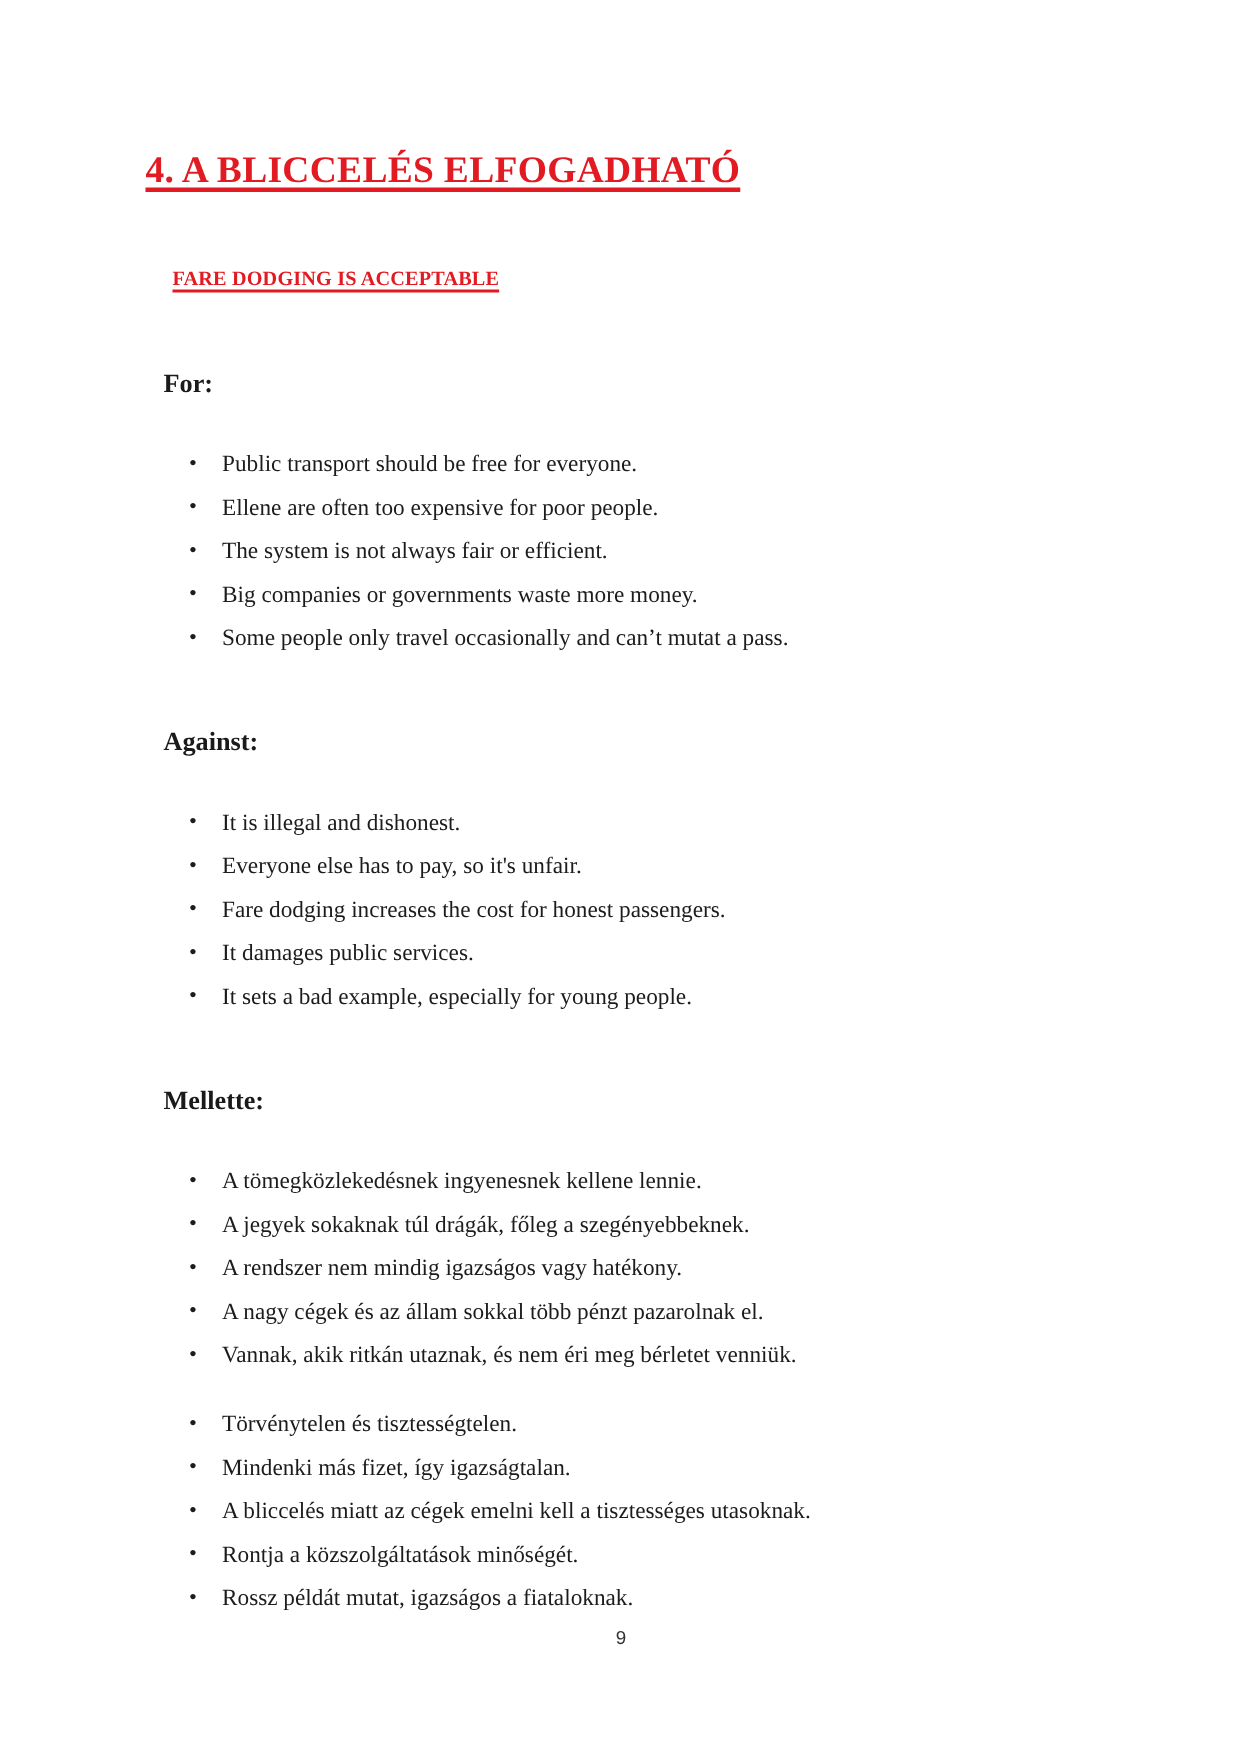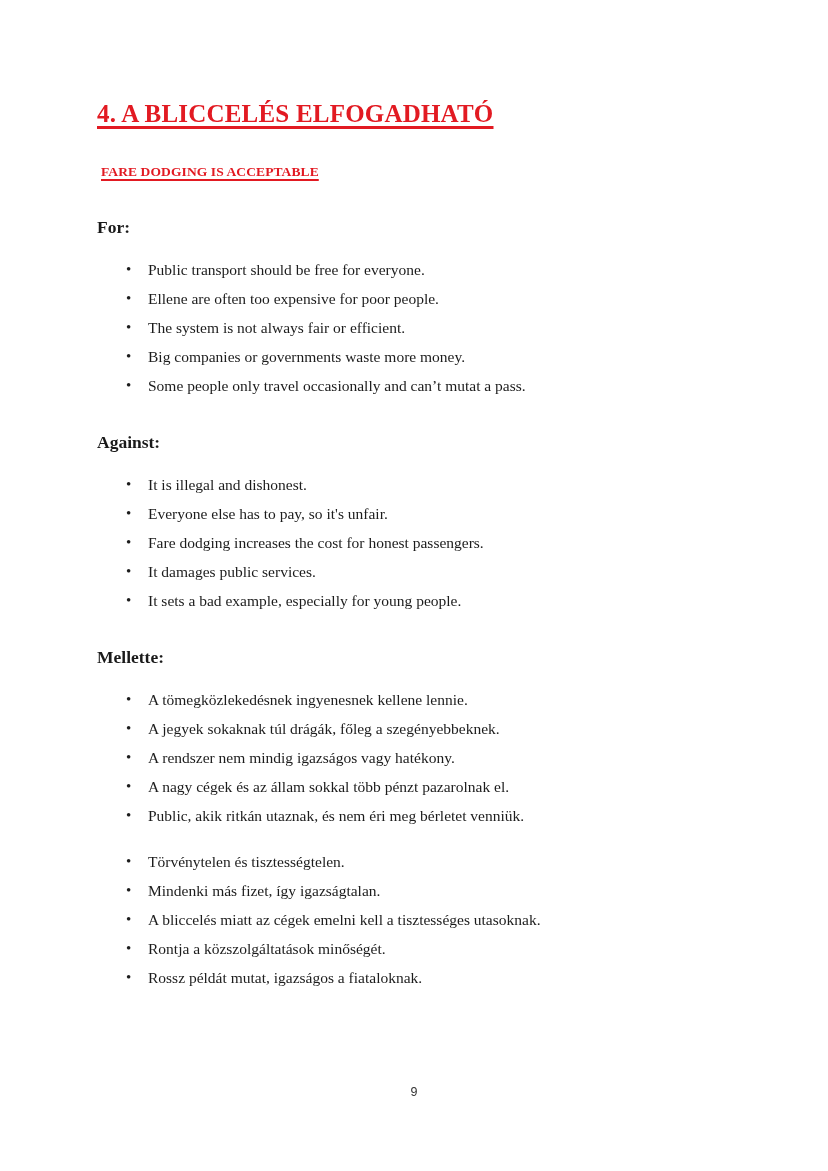--- a/index.html
+++ b/index.html
@@ -47,33 +47,33 @@
   .doc-subtitle {
     color: #e21a22;
     font-family: "Liberation Serif", "DejaVu Serif", serif;
     font-weight: bold;
     font-size: 13.5px;
     line-height: 16px;
     letter-spacing: 0.1px;
     text-decoration: underline;
     text-underline-offset: 3px;
     text-decoration-thickness: 1.6px;
-    margin: 4px;
+    margin: 18px;
     padding-top: 31px;
     display: block;
   }
 
   
   .section-heading {
     font-family: "Liberation Serif", "DejaVu Serif", serif;
     font-weight: bold;
     font-size: 17.5px;
     line-height: 22px;
     color: #1a1a1a;
-    margin: 0;
+    margin: 12px;
     display: block;
   }
   .sec-for      { padding-top: 32px; }
   .sec-against  { padding-top: 31px; }
   .sec-mellette { padding-top: 31px; }
   .sec-ellene   { padding-top: 31px; }
 
   
   ul.bullets {
     list-style: none;
@@ -184,21 +184,21 @@
       <li>
         <span class="bullet-dot">•</span>
         <span>A rendszer nem mindig igazságos vagy hatékony.</span>
       </li>
       <li>
         <span class="bullet-dot">•</span>
         <span>A nagy cégek és az állam sokkal több pénzt pazarolnak el.</span>
       </li>
       <li>
         <span class="bullet-dot">•</span>
-        <span>Public, akik ritkán utaznak, és nem éri meg bérletet venniük.</span>
+        <span>Vannak, akik ritkán utaznak, és nem éri meg bérletet venniük.</span>
       </li>
     </ul>
 
     <ul class="bullets">
       <li>
         <span class="bullet-dot">•</span>
         <span>Törvénytelen és tisztességtelen.</span>
       </li>
       <li>
         <span class="bullet-dot">•</span>

